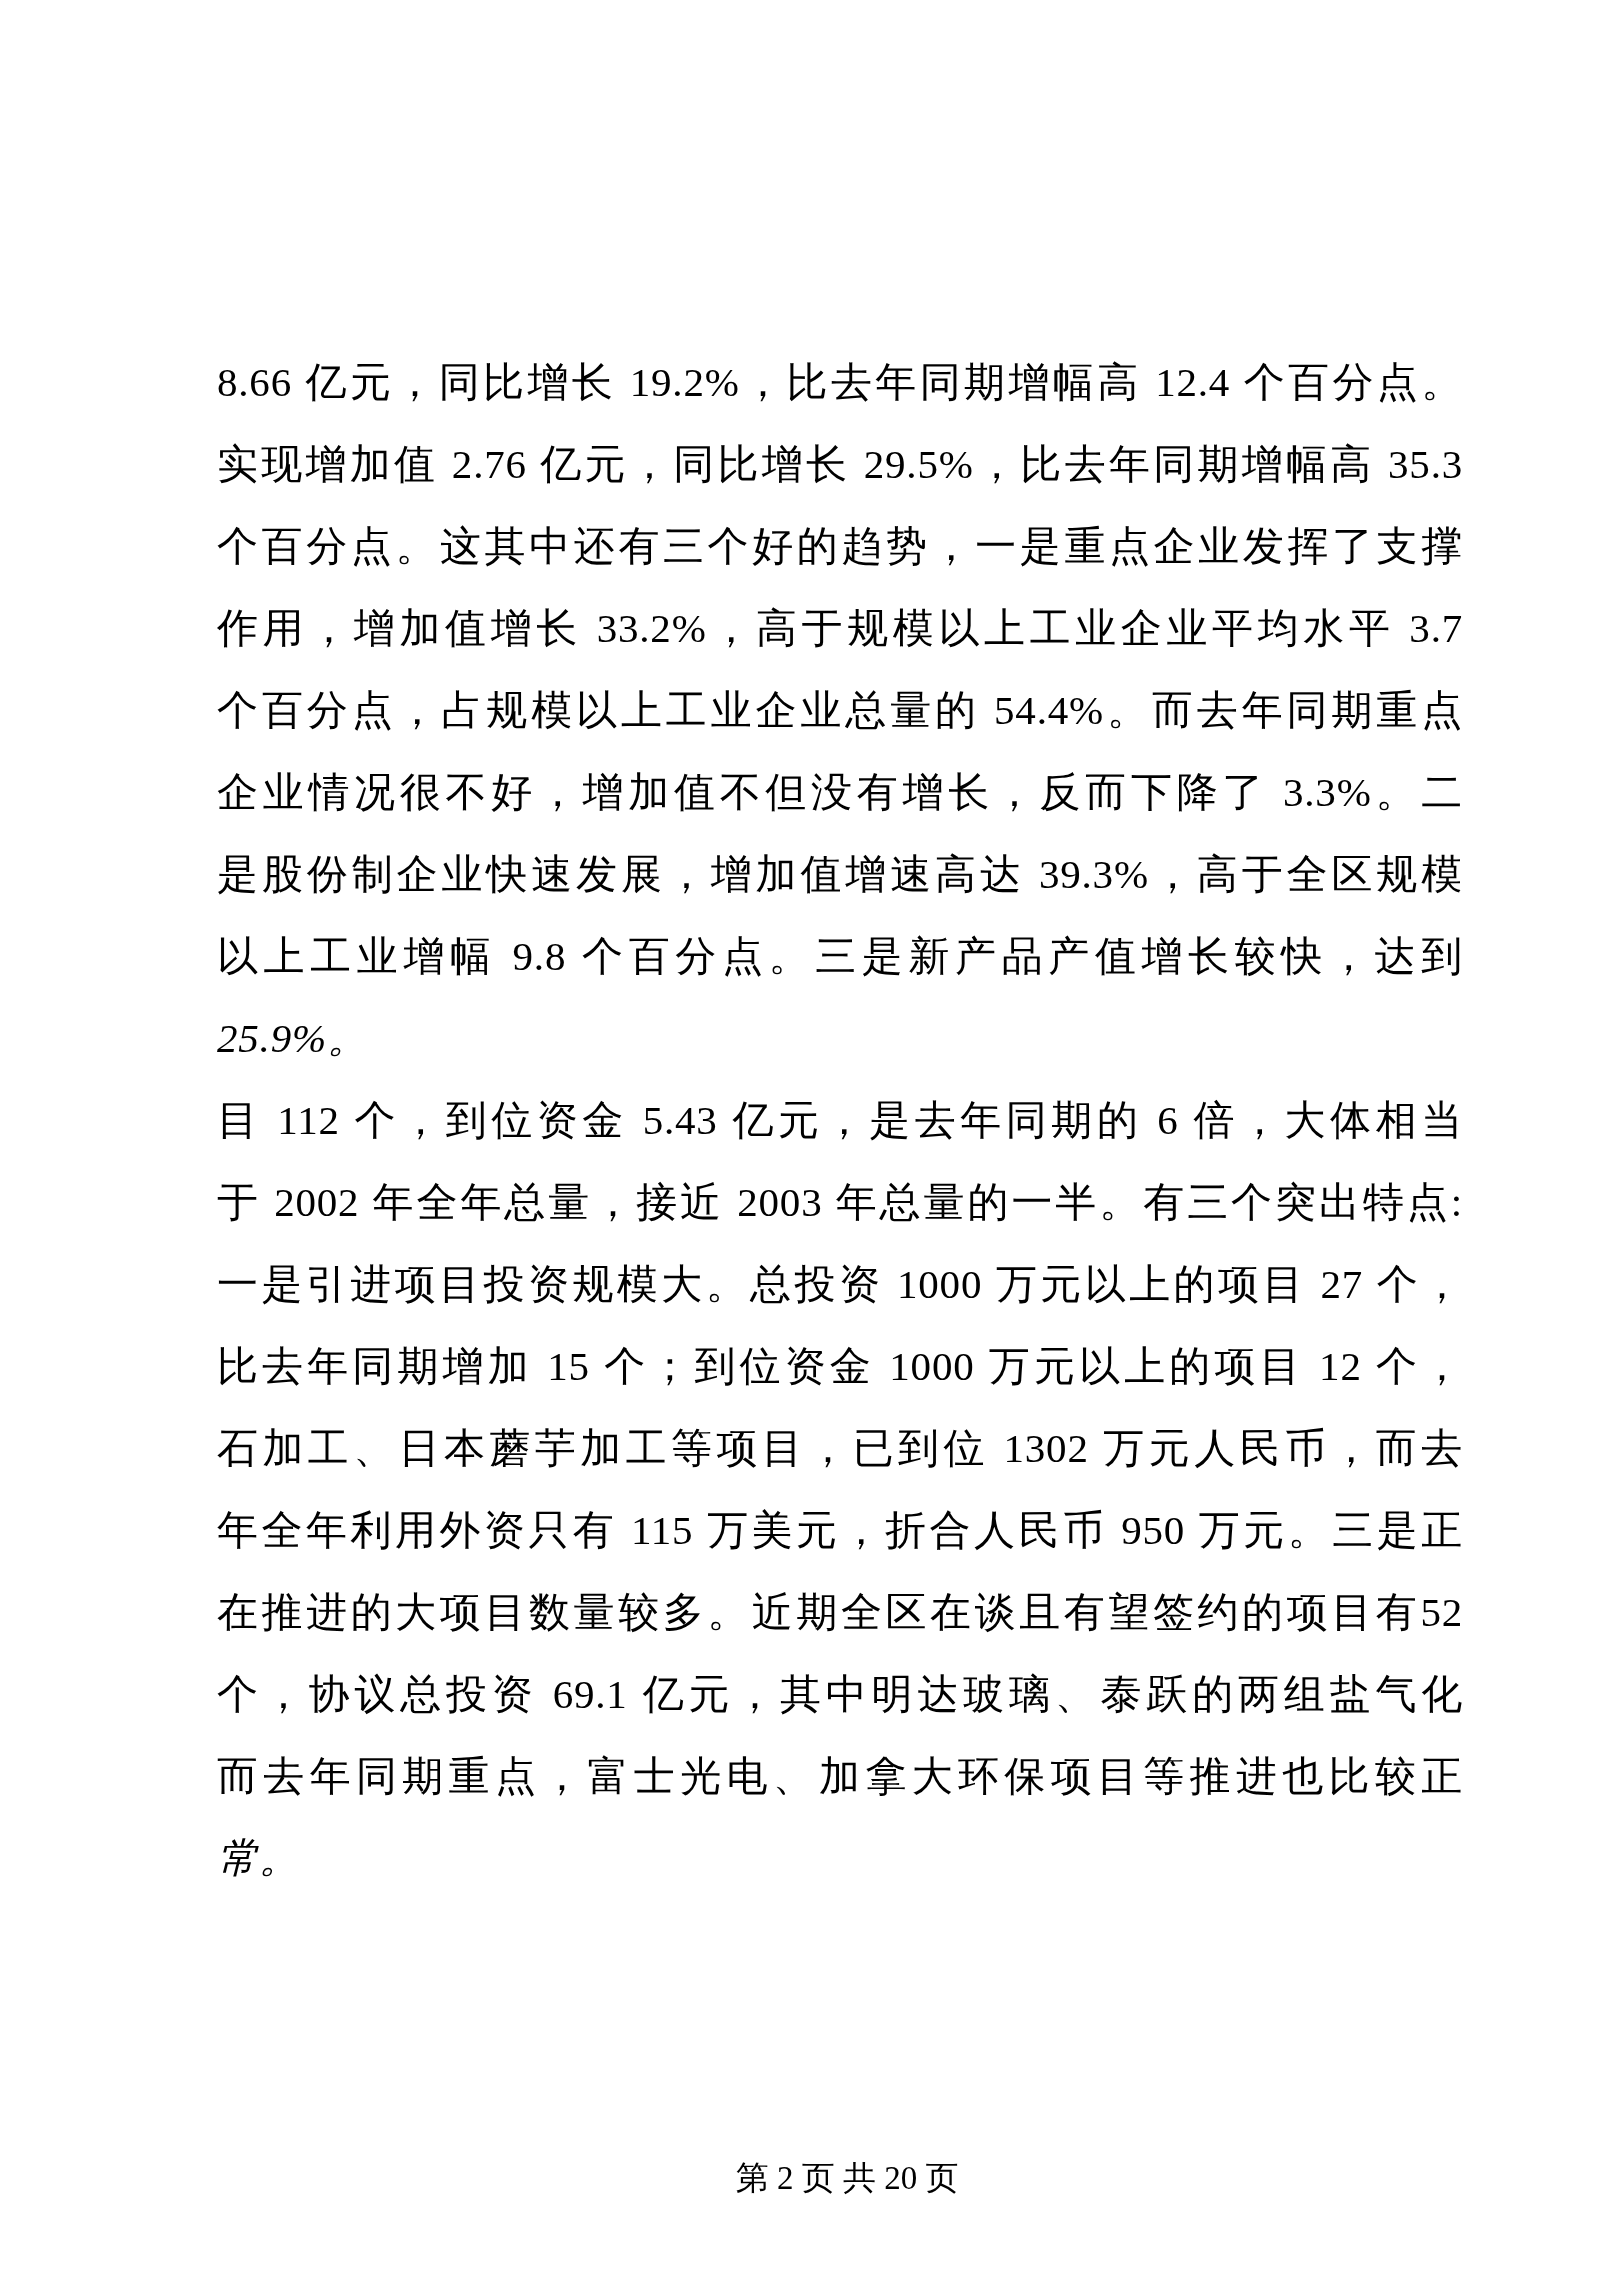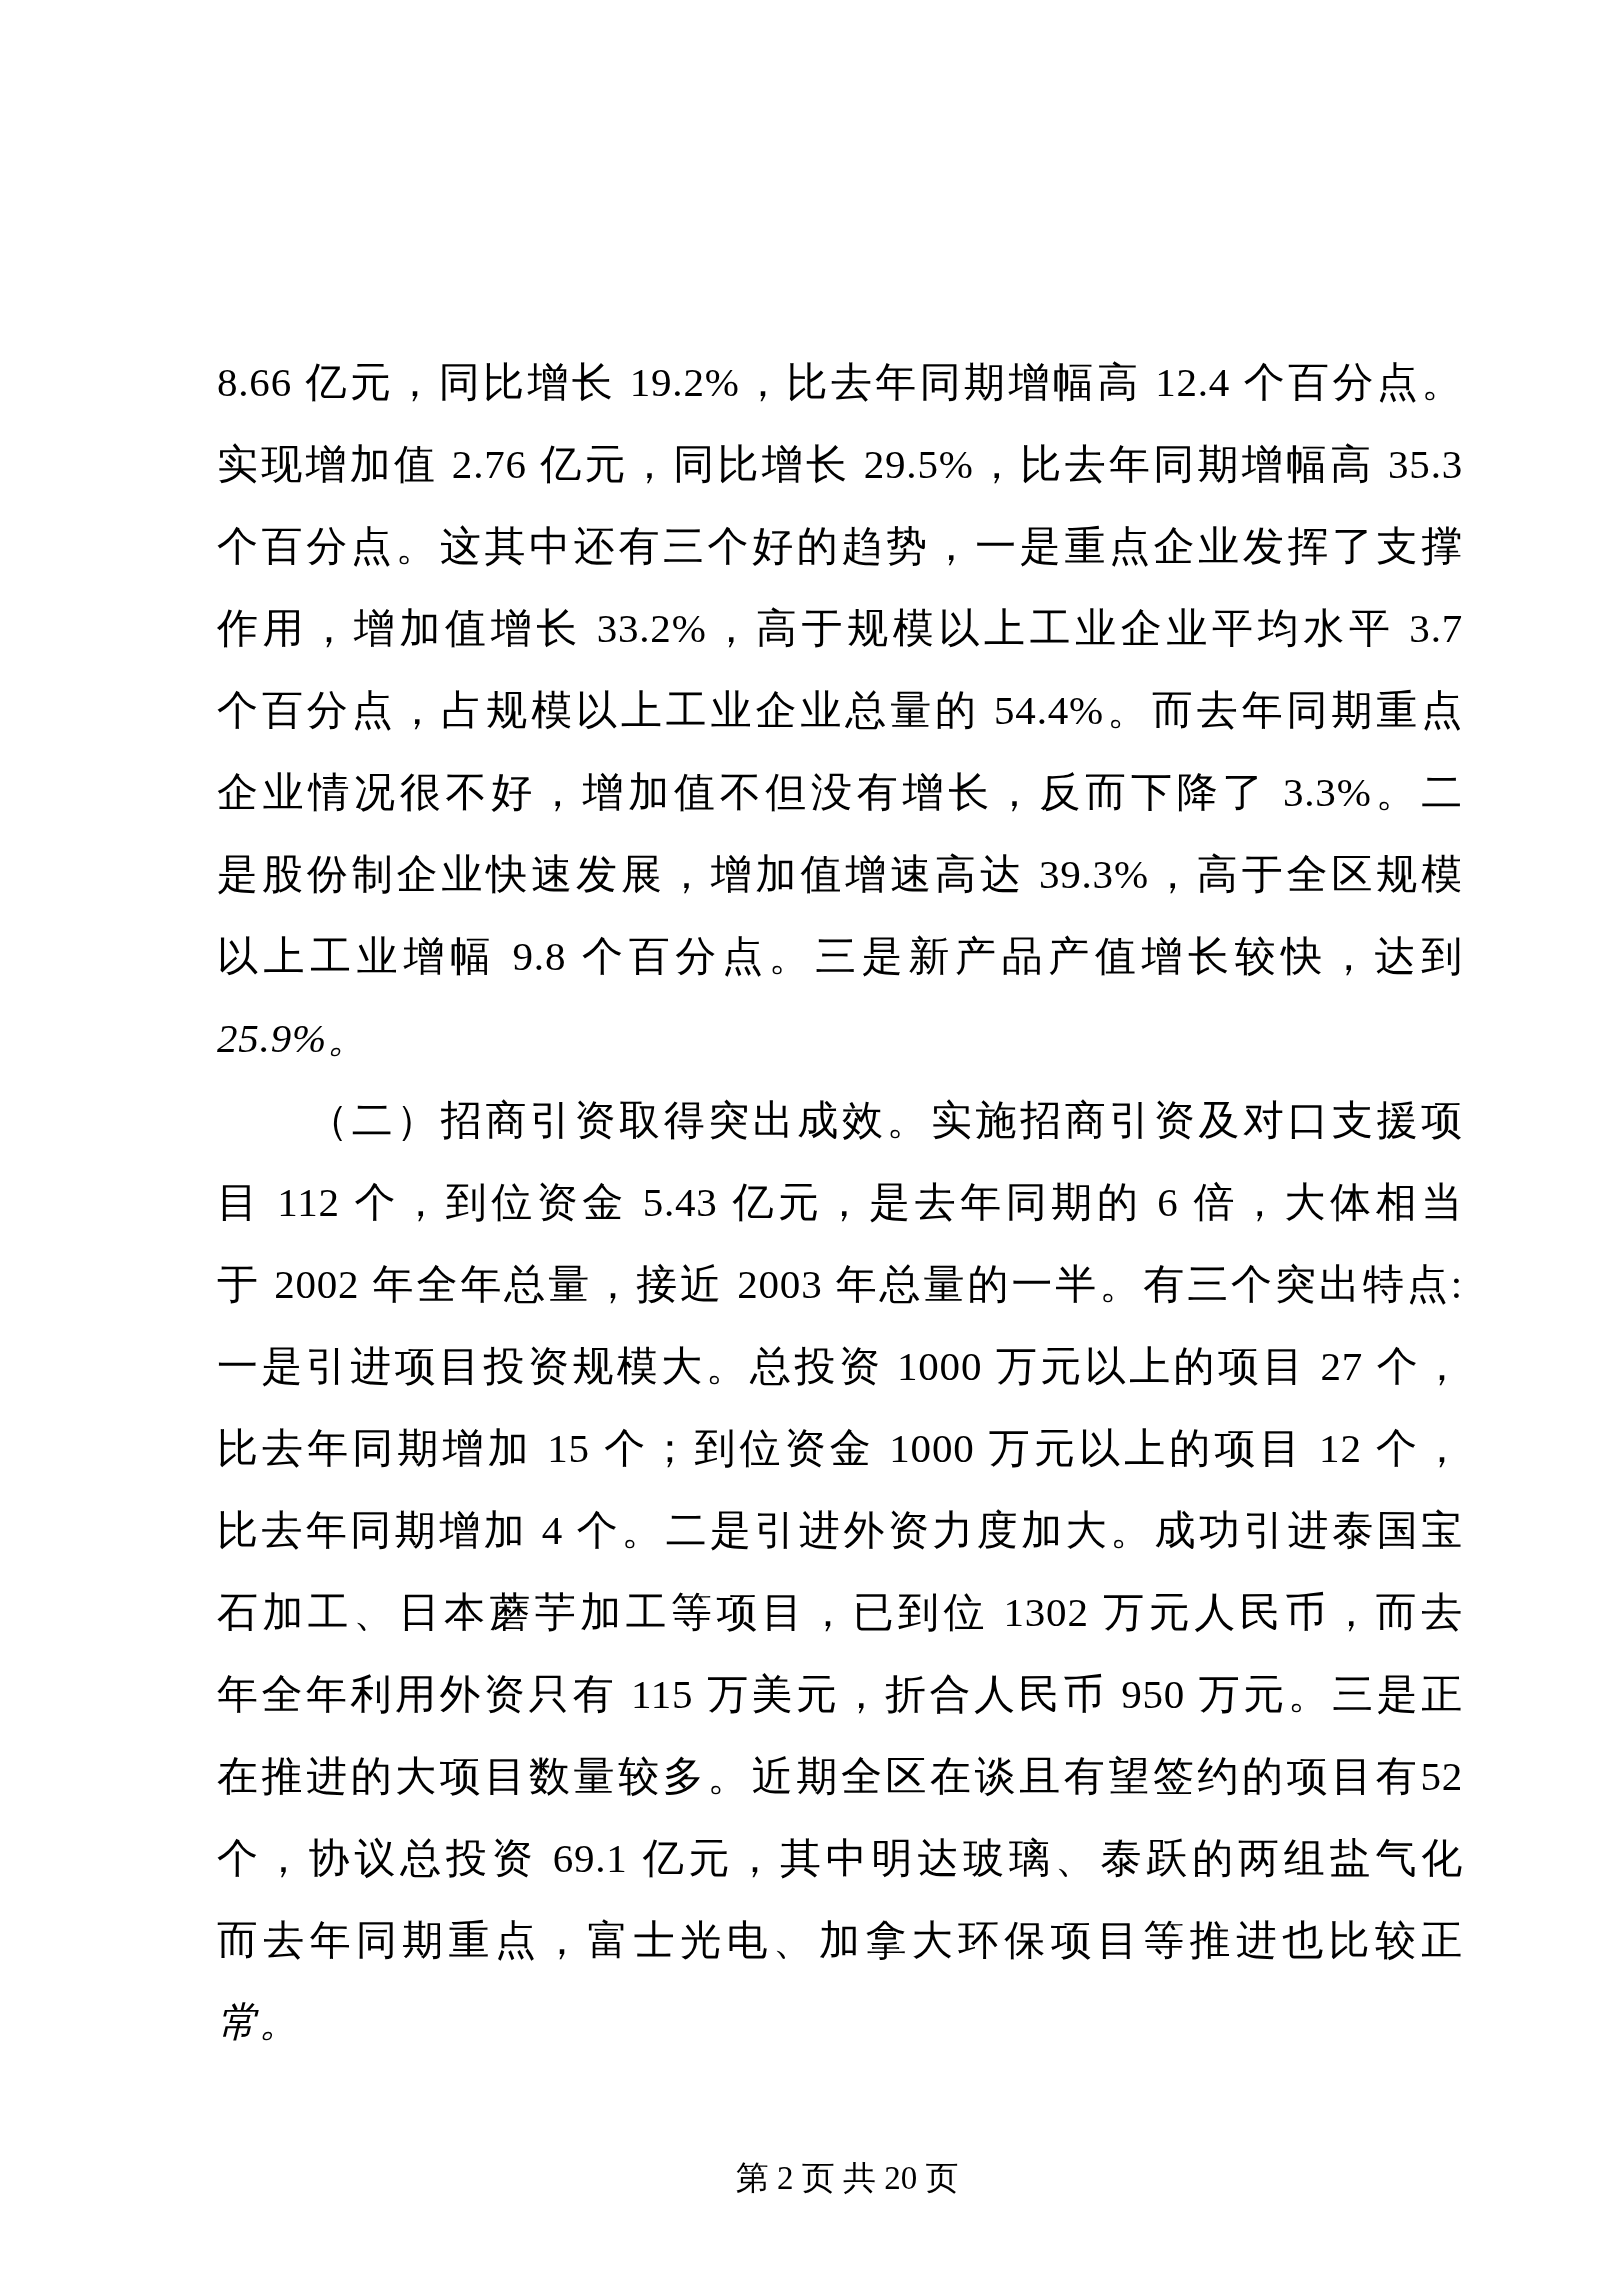--- a/index.html
+++ b/index.html
@@ -64,26 +64,24 @@
   <div class="text-block" id="document-body">
       <div class="line">8.66 亿元，同比增长 19.2%，比去年同期增幅高 12.4 个百分点。</div>
       <div class="line">实现增加值 2.76 亿元，同比增长 29.5%，比去年同期增幅高 35.3</div>
       <div class="line">个百分点。这其中还有三个好的趋势，一是重点企业发挥了支撑</div>
       <div class="line">作用，增加值增长 33.2%，高于规模以上工业企业平均水平 3.7</div>
       <div class="line">个百分点，占规模以上工业企业总量的 54.4%。而去年同期重点</div>
       <div class="line">企业情况很不好，增加值不但没有增长，反而下降了 3.3%。二</div>
       <div class="line">是股份制企业快速发展，增加值增速高达 39.3%，高于全区规模</div>
       <div class="line">以上工业增幅 9.8 个百分点。三是新产品产值增长较快，达到</div>
       <div class="line p-end">25.9%。</div>
-      <div class="line indent">（二）招商引资取得突出成效。实施招商引资及对口支援项</div>
       <div class="line">目 112 个，到位资金 5.43 亿元，是去年同期的 6 倍，大体相当</div>
       <div class="line">于 2002 年全年总量，接近 2003 年总量的一半。有三个突出特点:</div>
       <div class="line">一是引进项目投资规模大。总投资 1000 万元以上的项目 27 个，</div>
       <div class="line">比去年同期增加 15 个；到位资金 1000 万元以上的项目 12 个，</div>
-      <div class="line">比去年同期增加 4 个。二是引进外资力度加大。成功引进泰国宝</div>
       <div class="line">石加工、日本蘑芋加工等项目，已到位 1302 万元人民币，而去</div>
       <div class="line">年全年利用外资只有 115 万美元，折合人民币 950 万元。三是正</div>
       <div class="line">在推进的大项目数量较多。近期全区在谈且有望签约的项目有52</div>
       <div class="line">个，协议总投资 69.1 亿元，其中明达玻璃、泰跃的两组盐气化</div>
       <div class="line">而去年同期重点，富士光电、加拿大环保项目等推进也比较正</div>
       <div class="line p-end">常。</div>
     </div>
   <div class="footer">
     <span>第 2 页 共 20 页</span>
   </div>

